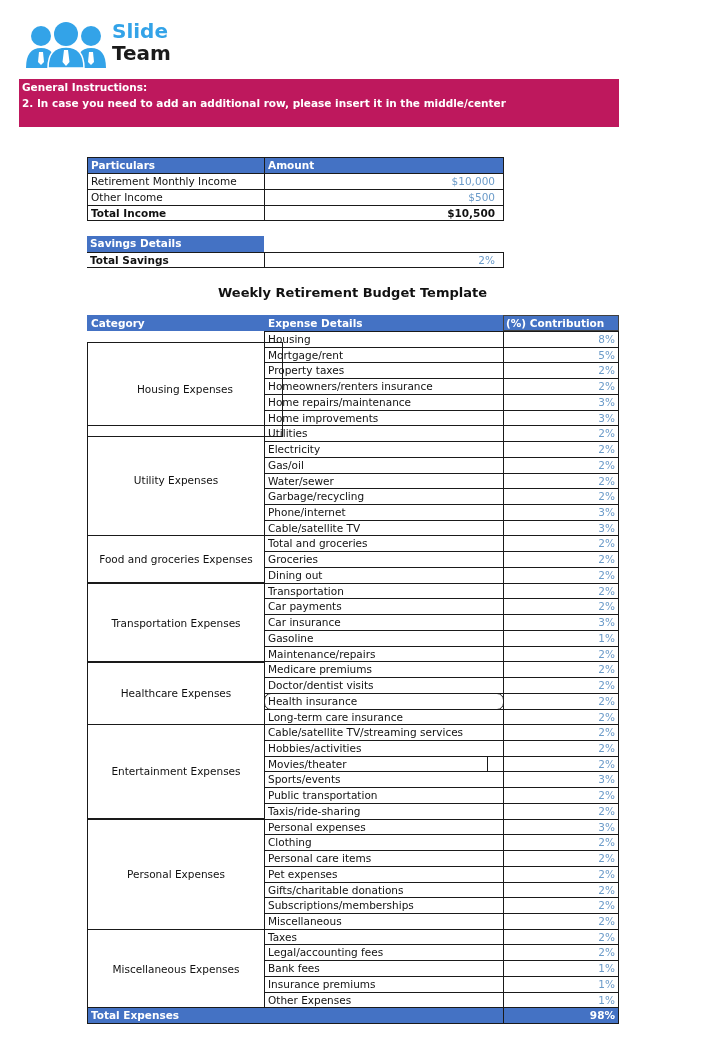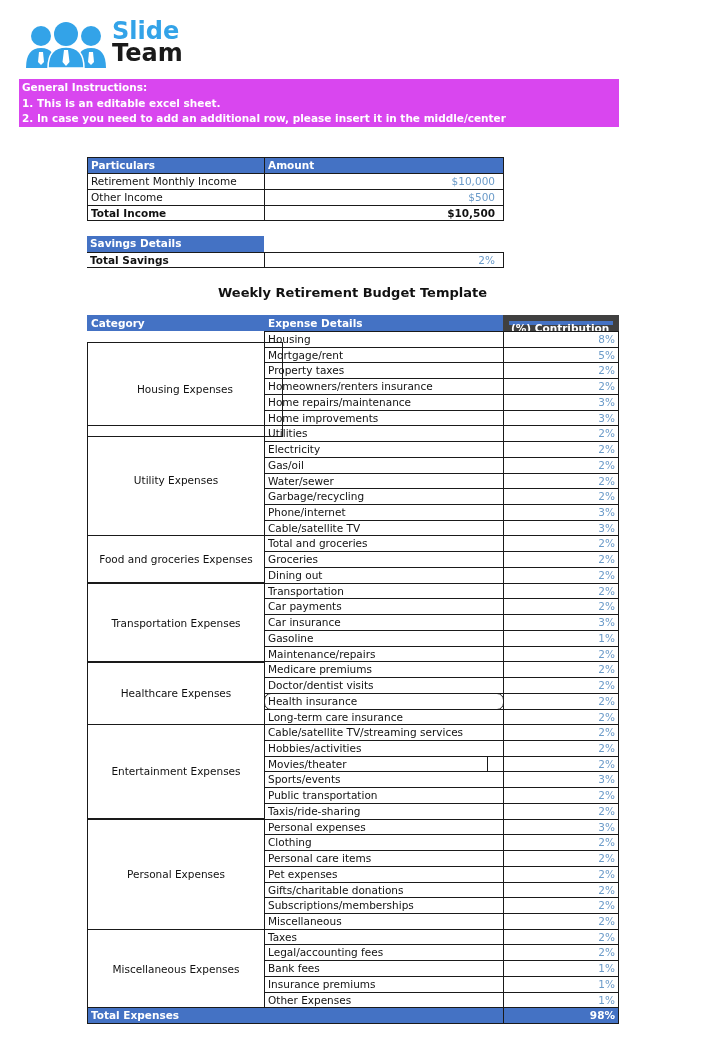--- a/index.html
+++ b/index.html
@@ -4,26 +4,26 @@
 <style>
   html, body { margin: 0; padding: 0; background: #ffffff; }
   body { width: 720px; height: 1040px; position: relative; overflow: hidden;
          font-family: "DejaVu Sans", "Liberation Sans", sans-serif; color: #111; }
   .abs { position: absolute; }
 
   
   .logo { left: 24px; top: 18px; width: 170px; height: 54px; }
   .logo svg { position: absolute; left: 0; top: 4px; }
   .logo-text { position: absolute; left: 88px; top: 2px; font-family: "DejaVu Sans", sans-serif;
-               font-weight: bold; font-size: 24px; line-height: 22px; }
+               font-weight: bold; font-size: 20px; line-height: 22px; }
   .logo-slide { color: #33a3e8; display: block; }
   .logo-team { color: #1a1a1a; display: block; }
 
   
-  .banner { left: 19px; top: 79px; width: 600px; height: 48px; background: #d946ef; color: #fff;
+  .banner { left: 19px; top: 79px; width: 600px; height: 48px; background: #be185d; color: #fff;
             font-weight: bold; font-size: 10.5px; }
   .banner div { height: 15.7px; line-height: 16px; padding-left: 3px; white-space: nowrap; }
 
   
   .cell { position: absolute; box-sizing: border-box; font-size: 10.5px; line-height: 15px;
           white-space: nowrap; overflow: visible; padding: 0 3px; }
   .hdr { background: #4472c4; color: #fff; font-weight: bold; }
   .bold { font-weight: bold; }
   .num { text-align: right; color: #6b9bc9; }
   .num.bold { color: #111; }
@@ -54,21 +54,20 @@
     </g>
   </svg>
   <div class="logo-text">
     <span class="logo-slide">Slide</span>
     <span class="logo-team">Team</span>
   </div>
 </div>
 
 <div class="abs banner">
   <div>General Instructions:</div>
-  <div>1. This is an editable excel sheet.</div>
   <div>2. In case you need to add an additional row, please insert it in the middle/center</div>
 </div>
 
 <div>
   <div class="cell hdr bdr" style="left:87px;top:157px;width:178px;height:17px;">Particulars</div>
   <div class="cell hdr bdr" style="left:264px;top:157px;width:240px;height:17px;">Amount</div>
 
   <div class="cell bdr" style="left:87px;top:173px;width:178px;height:17px;">Retirement Monthly Income</div>
   <div class="cell bdr num" style="left:264px;top:173px;width:240px;height:17px;padding-right:8px;">$10,000</div>
 
@@ -83,21 +82,21 @@
   <div class="cell hdr" style="left:87px;top:236px;width:177px;height:16px;">Savings Details</div>
   <div class="cell bdr bold" style="left:87px;top:252px;width:178px;height:16px;border-left:none;">Total Savings</div>
   <div class="cell bdr num" style="left:264px;top:252px;width:240px;height:16px;padding-right:8px;">2%</div>
 </div>
 
 <div class="abs title">Weekly Retirement Budget Template</div>
 
 <div id="budget-table">
   <div class="cell hdr" style="left:87px;top:315px;width:178px;height:16px;border:1px solid #4472c4;border-right:1px solid #fff;">Category</div>
   <div class="cell hdr" style="left:264px;top:315px;width:240px;height:16px;border:1px solid #4472c4;border-right:1px solid #1a1a1a;">Expense Details</div>
-  <div class="cell hdr" style="left:503px;top:315px;width:116px;height:16px;border:6px solid #404040;padding-left:2px;">(%) Contribution</div>
+  <div class="cell hdr" style="left:503px;top:315px;width:116px;height:16px;border:1px solid #404040;padding-left:2px;">(%) Contribution</div>
 <div class="cell cat bdr" style="left: 87px; top: 342px; width: 196px; height: 95px;">Housing Expenses</div>
     <div class="cell bdr" style="left: 264px; top: 331px; width: 240px; height: 17px;">Housing</div>
     <div class="cell bdr num" style="left: 503px; top: 331px; width: 116px; height: 17px;">8%</div>
     <div class="cell bdr" style="left: 264px; top: 347px; width: 240px; height: 16px;">Mortgage/rent</div>
     <div class="cell bdr num" style="left: 503px; top: 347px; width: 116px; height: 16px;">5%</div>
     <div class="cell bdr" style="left: 264px; top: 362px; width: 240px; height: 17px;">Property taxes</div>
     <div class="cell bdr num" style="left: 503px; top: 362px; width: 116px; height: 17px;">2%</div>
     <div class="cell bdr" style="left: 264px; top: 378px; width: 240px; height: 17px;">Homeowners/renters insurance</div>
     <div class="cell bdr num" style="left: 503px; top: 378px; width: 116px; height: 17px;">2%</div>
     <div class="cell bdr" style="left: 264px; top: 394px; width: 240px; height: 17px;">Home repairs/maintenance</div>

